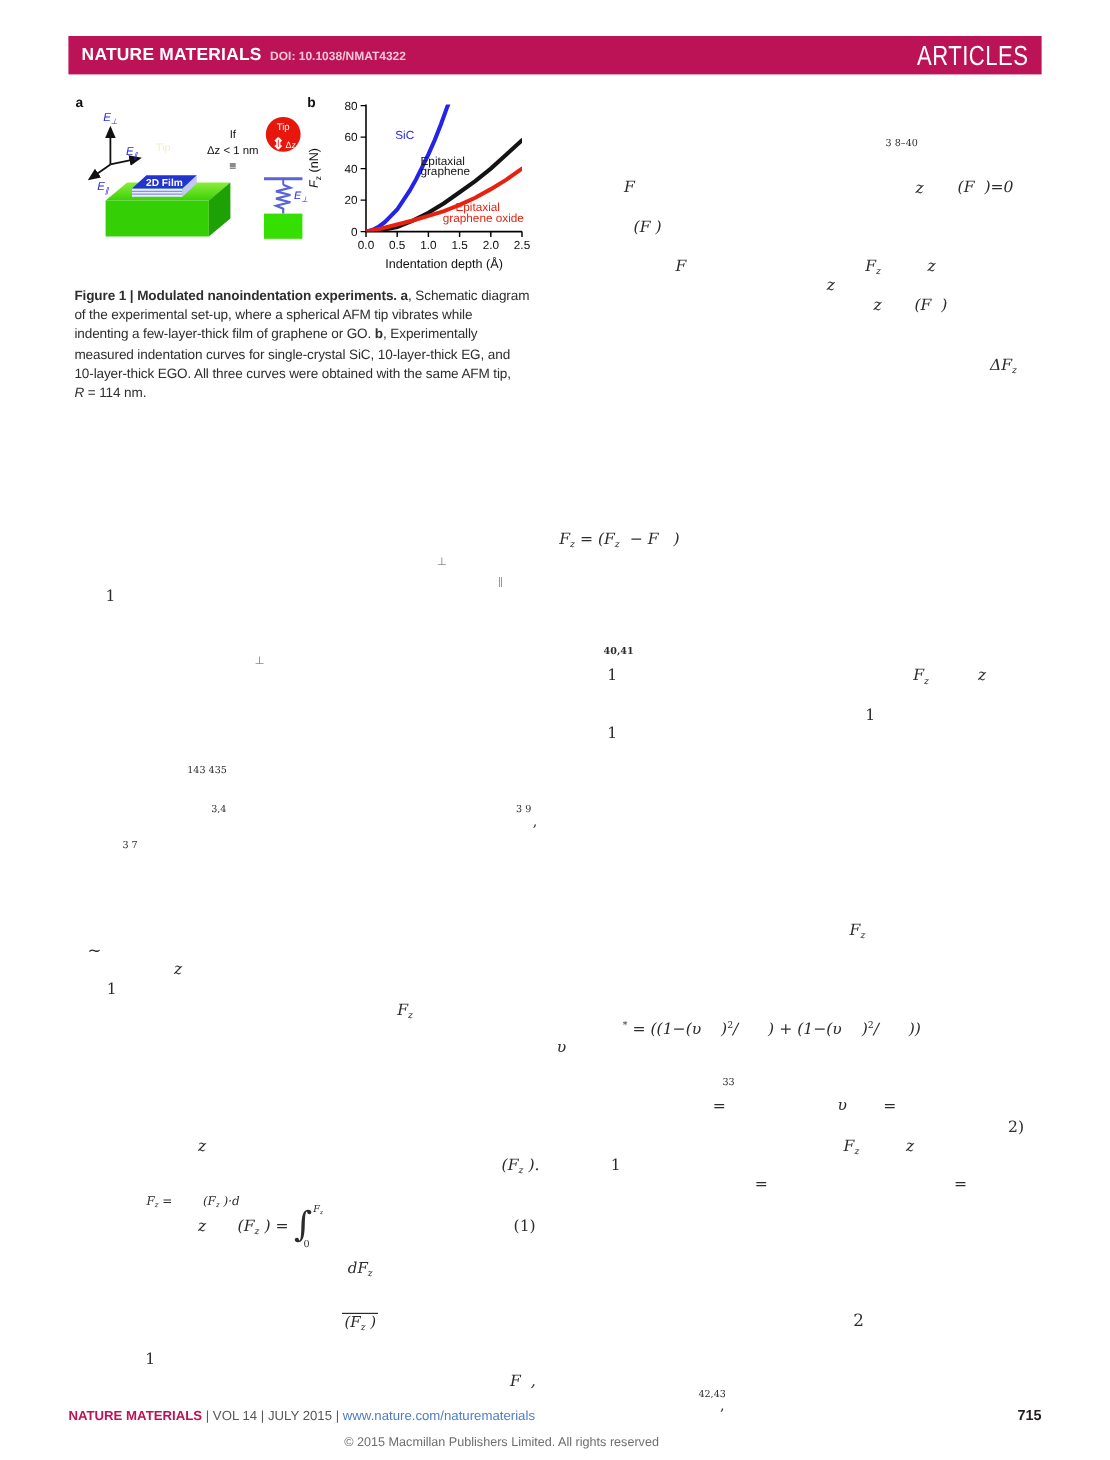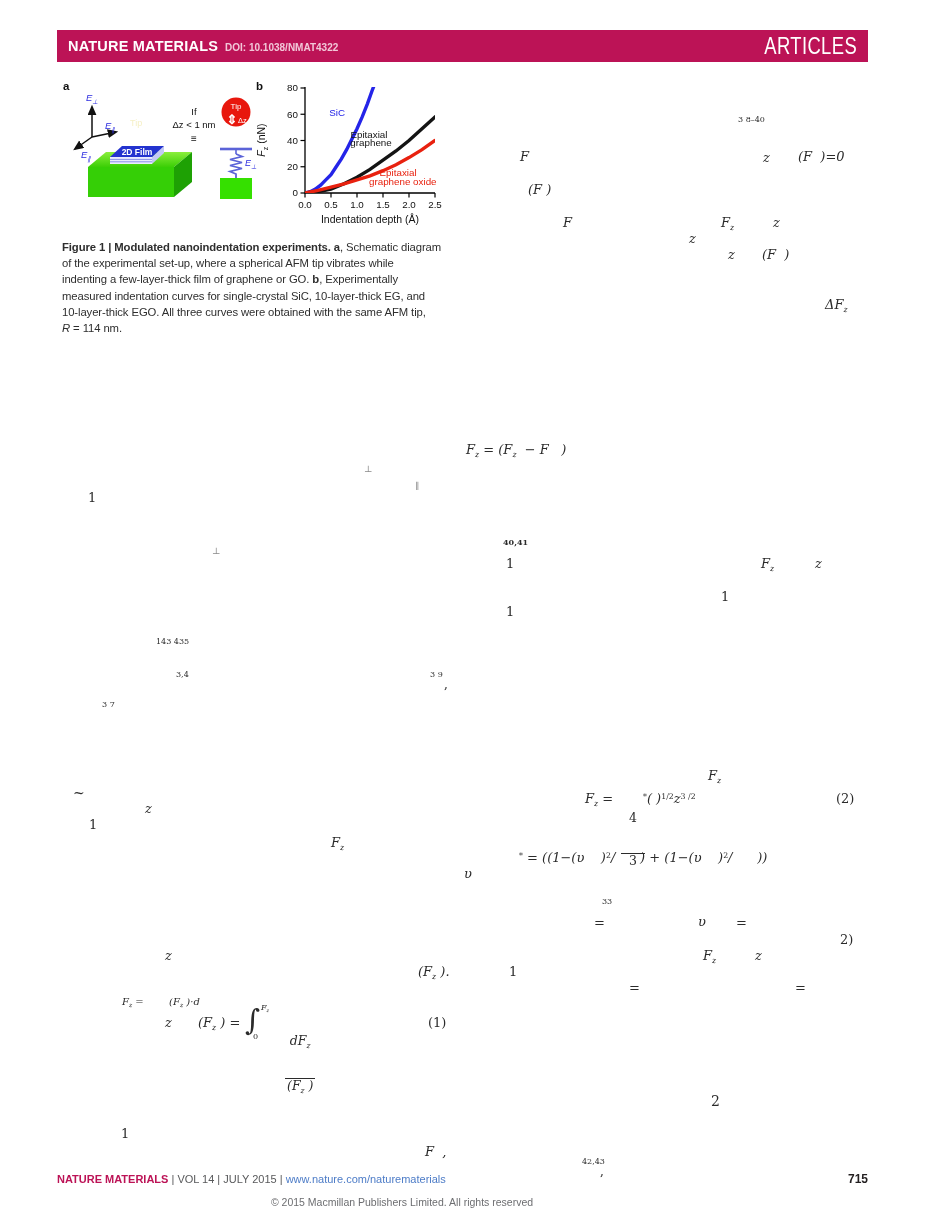--- a/index.html
+++ b/index.html
@@ -34,21 +34,21 @@
   .int{position:absolute;left:0;top:0;font-size:29px;line-height:1.2;}
   .isup{position:absolute;top:0px;left:16px;font-size:8px;font-style:italic;}
   .isub{position:absolute;bottom:2px;left:8px;font-size:8px;}
   
   .footer{position:absolute;left:57px;top:1172px;width:811px;display:flex;align-items:baseline;font-size:11px;}
   .f-journal{color:#bc1356;font-weight:bold;}
   .f-meta{color:#58595b;white-space:pre;}
   .f-link{color:#4d7cc7;text-decoration:none;}
   .f-page{margin-left:auto;font-weight:bold;font-size:12px;color:#231f20;}
   .copyright{position:absolute;left:0;top:1196px;width:804px;text-align:center;
-             color:#6d6e71;font-size:10.5px;}
+             color:#6d6e71;font-size:10.5px;padding-left:16px;}
 </style>
 </head>
 <body>
 
 <div class="page">
 
   <header class="bar">
     <div class="bar-left">
       <span class="journal">NATURE MATERIALS</span>
       <span class="doi">DOI: 10.1038/NMAT4322</span>
@@ -208,36 +208,27 @@
     </div>
 
   <div class="eq" style="left:165px;top:1002px;width:300px;height:44px">
     <span class="pos it" style="left:0;top:13px">z</span>
     <span class="pos it" style="left:33px;top:13px">(F<sub>z</sub> ) =</span>
     <span class="pos intwrap" style="left:80px;top:1px">
       <span class="int">∫</span>
       <span class="isup">F<sub>z</sub></span>
       <span class="isub">0</span>
     </span>
-    <span class="pos frac it" style="left:120px;top:4px">
+    <span class="pos frac it" style="left:120px;top:20px">
       <span class="fr-num">dF<sub>z</sub></span>
       <span class="fr-den">(F<sub>z</sub> )</span>
     </span>
     <span class="pos" style="left:263px;top:13px">(1)</span>
   </div>
 
-  <div class="eq" style="left:585px;top:782px;width:280px;height:34px">
-    <span class="pos it" style="left:0;top:9px">F<sub>z</sub> =</span>
-    <span class="pos frac" style="left:36px;top:1px">
-      <span class="fr-num">4</span>
-      <span class="fr-den">3</span>
-    </span>
-    <span class="pos it" style="left:58px;top:9px"><sup>*</sup>( )<sup>1/2</sup>z<sup>3 /2</sup></span>
-    <span class="pos" style="left:251px;top:9px">(2)</span>
-  </div>
 
   <div class="footer">
     <span class="f-journal">NATURE MATERIALS</span>
     <span class="f-meta"> | VOL 14 | JULY 2015 | </span>
     <a class="f-link" href="#">www.nature.com/naturematerials</a>
     <span class="f-page">715</span>
   </div>
   <div class="copyright">© 2015 Macmillan Publishers Limited. All rights reserved</div>
 
 </div>

